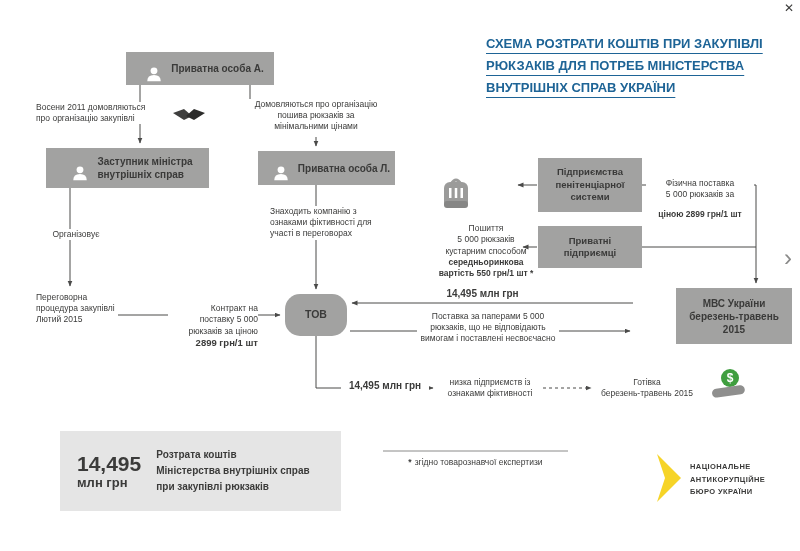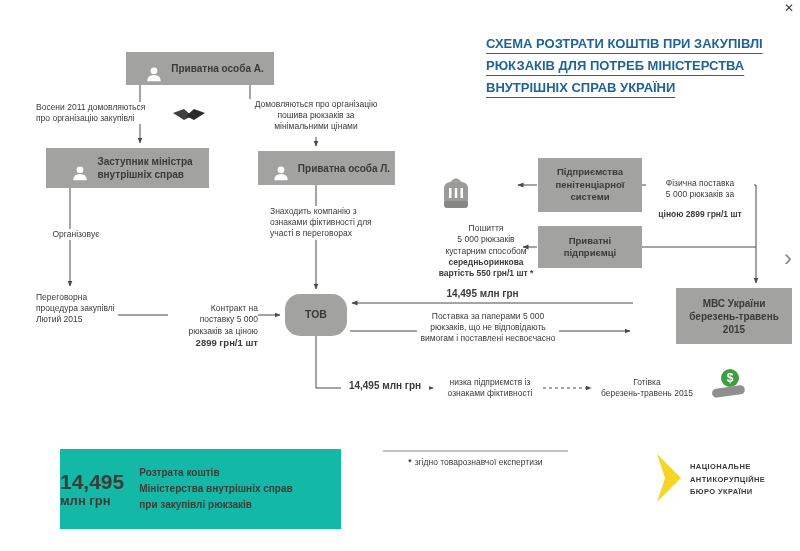--- a/index.html
+++ b/index.html
@@ -36,21 +36,21 @@
   #close-btn {
     position:absolute; right:6px; top:2px; font-size:12px; color:#3b3b3a;
     cursor:pointer; line-height:1;
   }
   #next-chevron {
     position:absolute; left:784px; top:246px; font-size:24px; color:#8a8a89;
     cursor:pointer; line-height:1;
   }
   #summary-box {
     position:absolute; left:60px; top:431px; width:281px; height:80px;
-    background:#14b8a6; display:flex; align-items:center; margin-top:18px;
+    background:#e5e5e5; display:flex; align-items:center; padding-left:17px;
   }
   #summary-amount { font-size:21px; font-weight:bold; line-height:1.1; }
   #summary-unit { font-size:13px; font-weight:bold; }
   #summary-text {
     margin-left:15px; font-size:10px; font-weight:bold; line-height:1.6;
     white-space:pre-line;
   }
   #footnote { position:absolute; left:383px; top:457px; width:185px; text-align:center; font-size:8.5px; }
   #footnote .star { font-weight:bold; margin-right:3px; }
   #logo { position:absolute; left:656px; top:453px; display:flex; align-items:center; }

